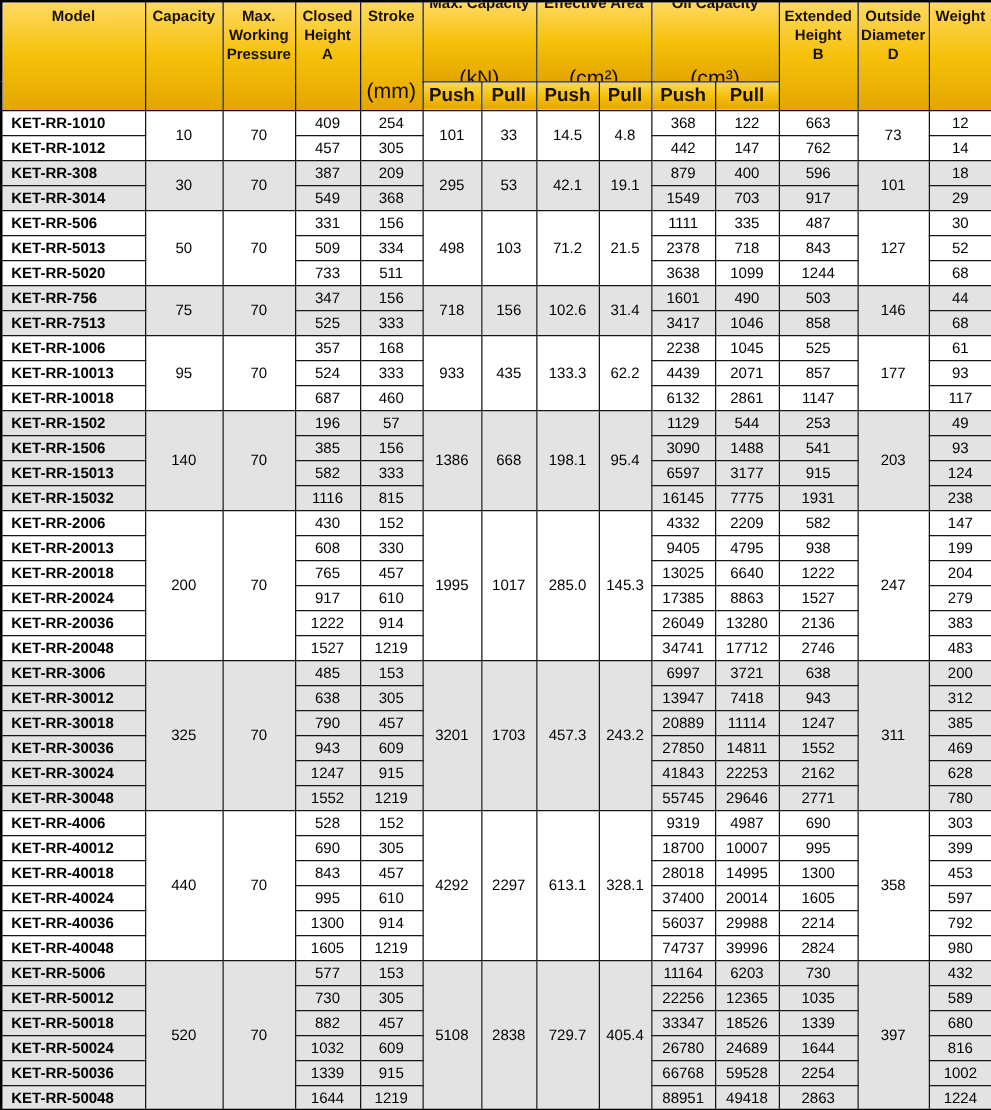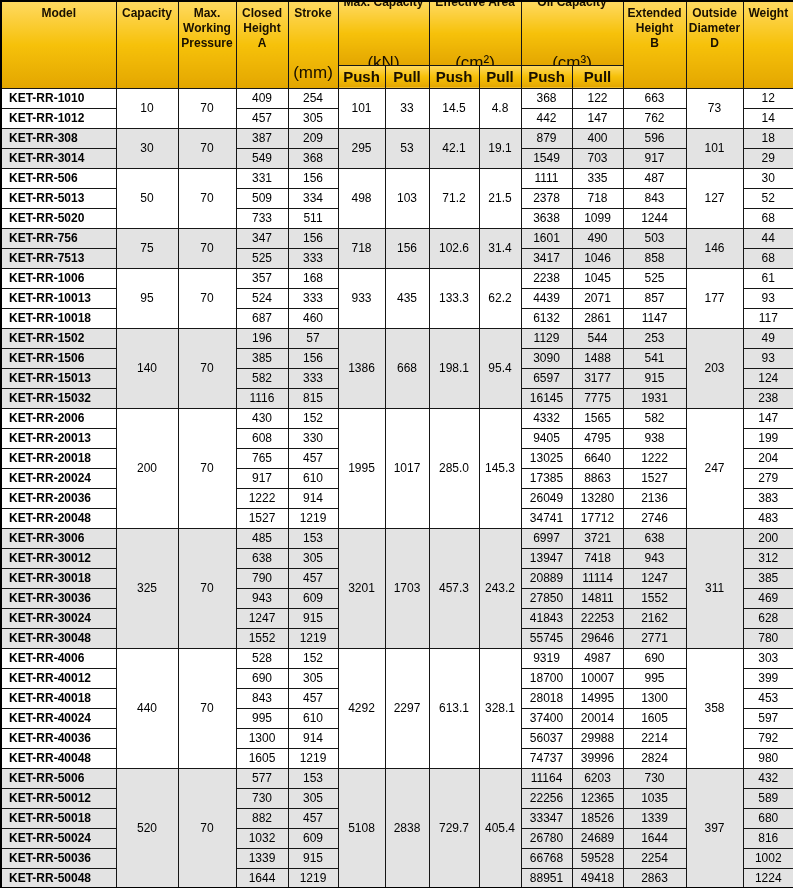--- a/index.html
+++ b/index.html
@@ -325,21 +325,21 @@
         <td class="model">KET-RR-2006</td>
         <td rowspan="6">200</td>
         <td rowspan="6">70</td>
         <td>430</td>
         <td>152</td>
         <td rowspan="6">1995</td>
         <td rowspan="6">1017</td>
         <td rowspan="6">285.0</td>
         <td rowspan="6">145.3</td>
         <td>4332</td>
-        <td>1565</td>
+        <td>2209</td>
         <td>582</td>
         <td rowspan="6">247</td>
         <td>147</td>
       </tr>
       <tr class="white">
         <td class="model">KET-RR-20013</td>
         <td>608</td>
         <td>330</td>
         <td>9405</td>
         <td>4795</td>

